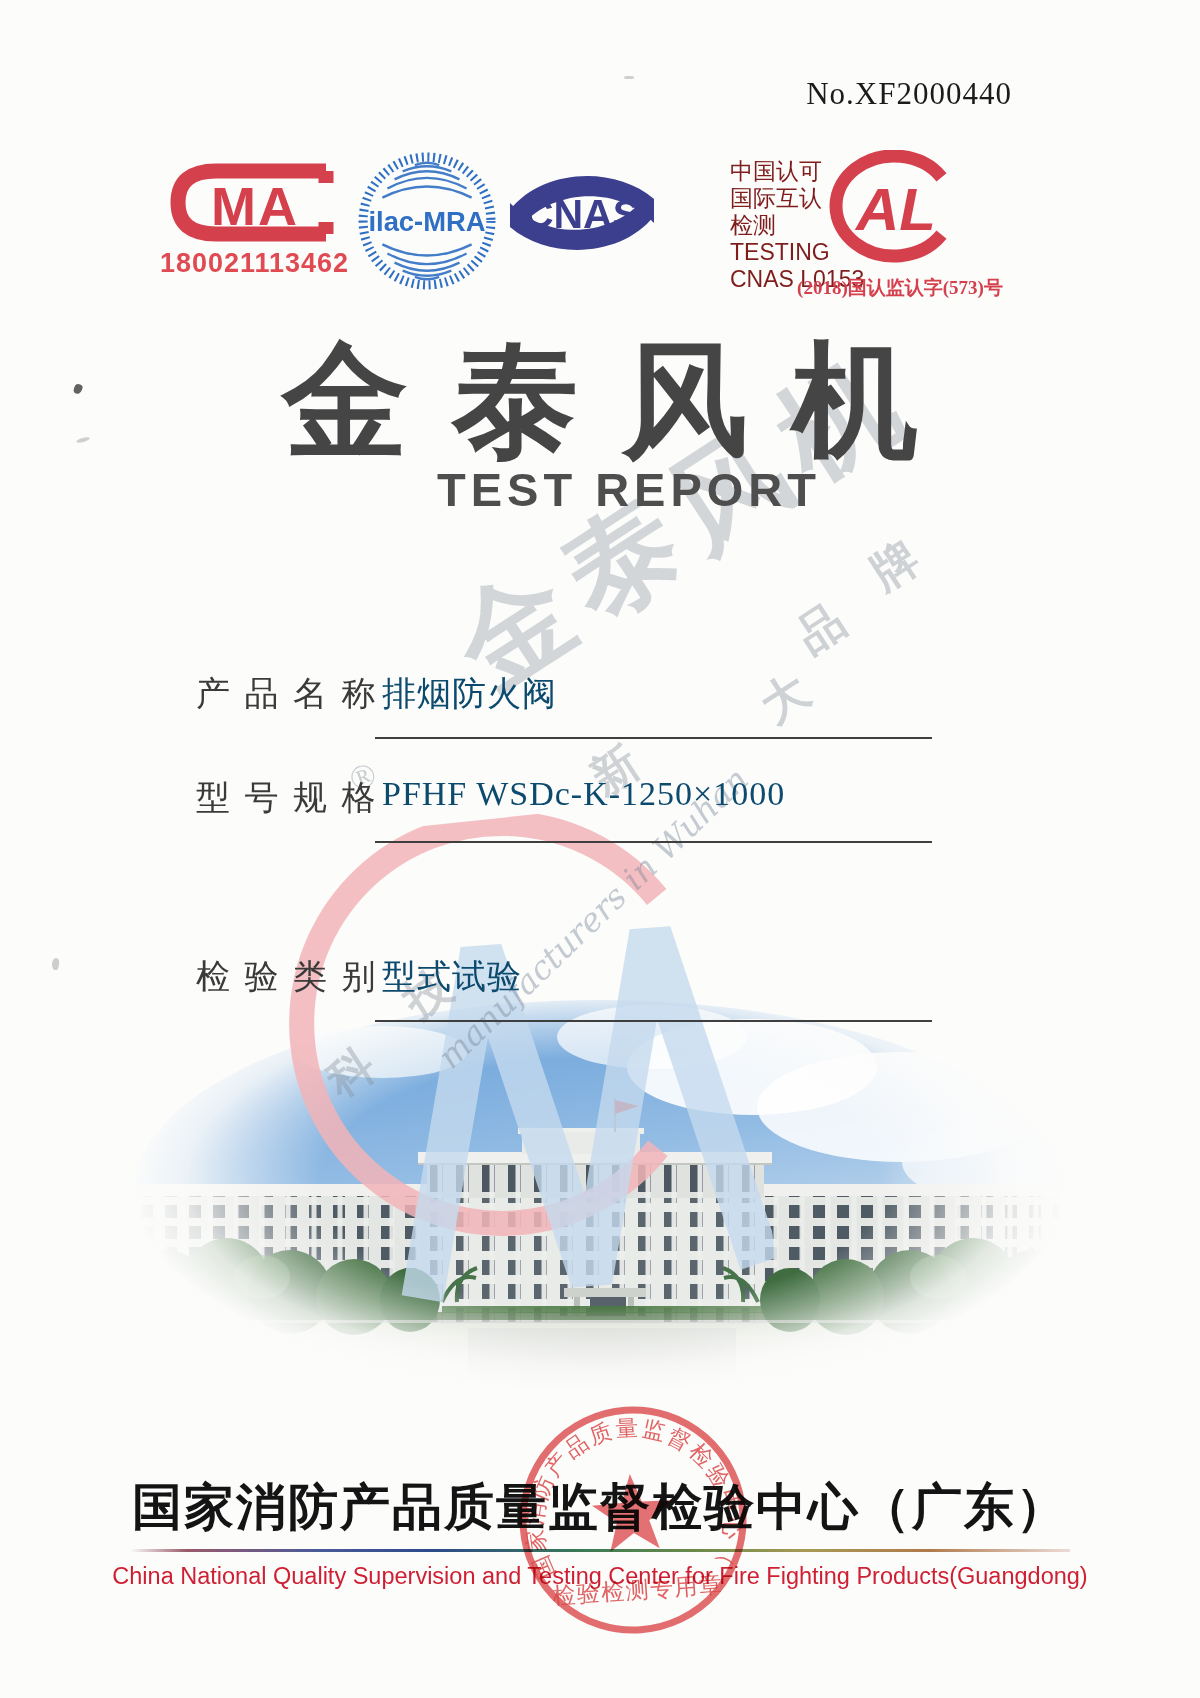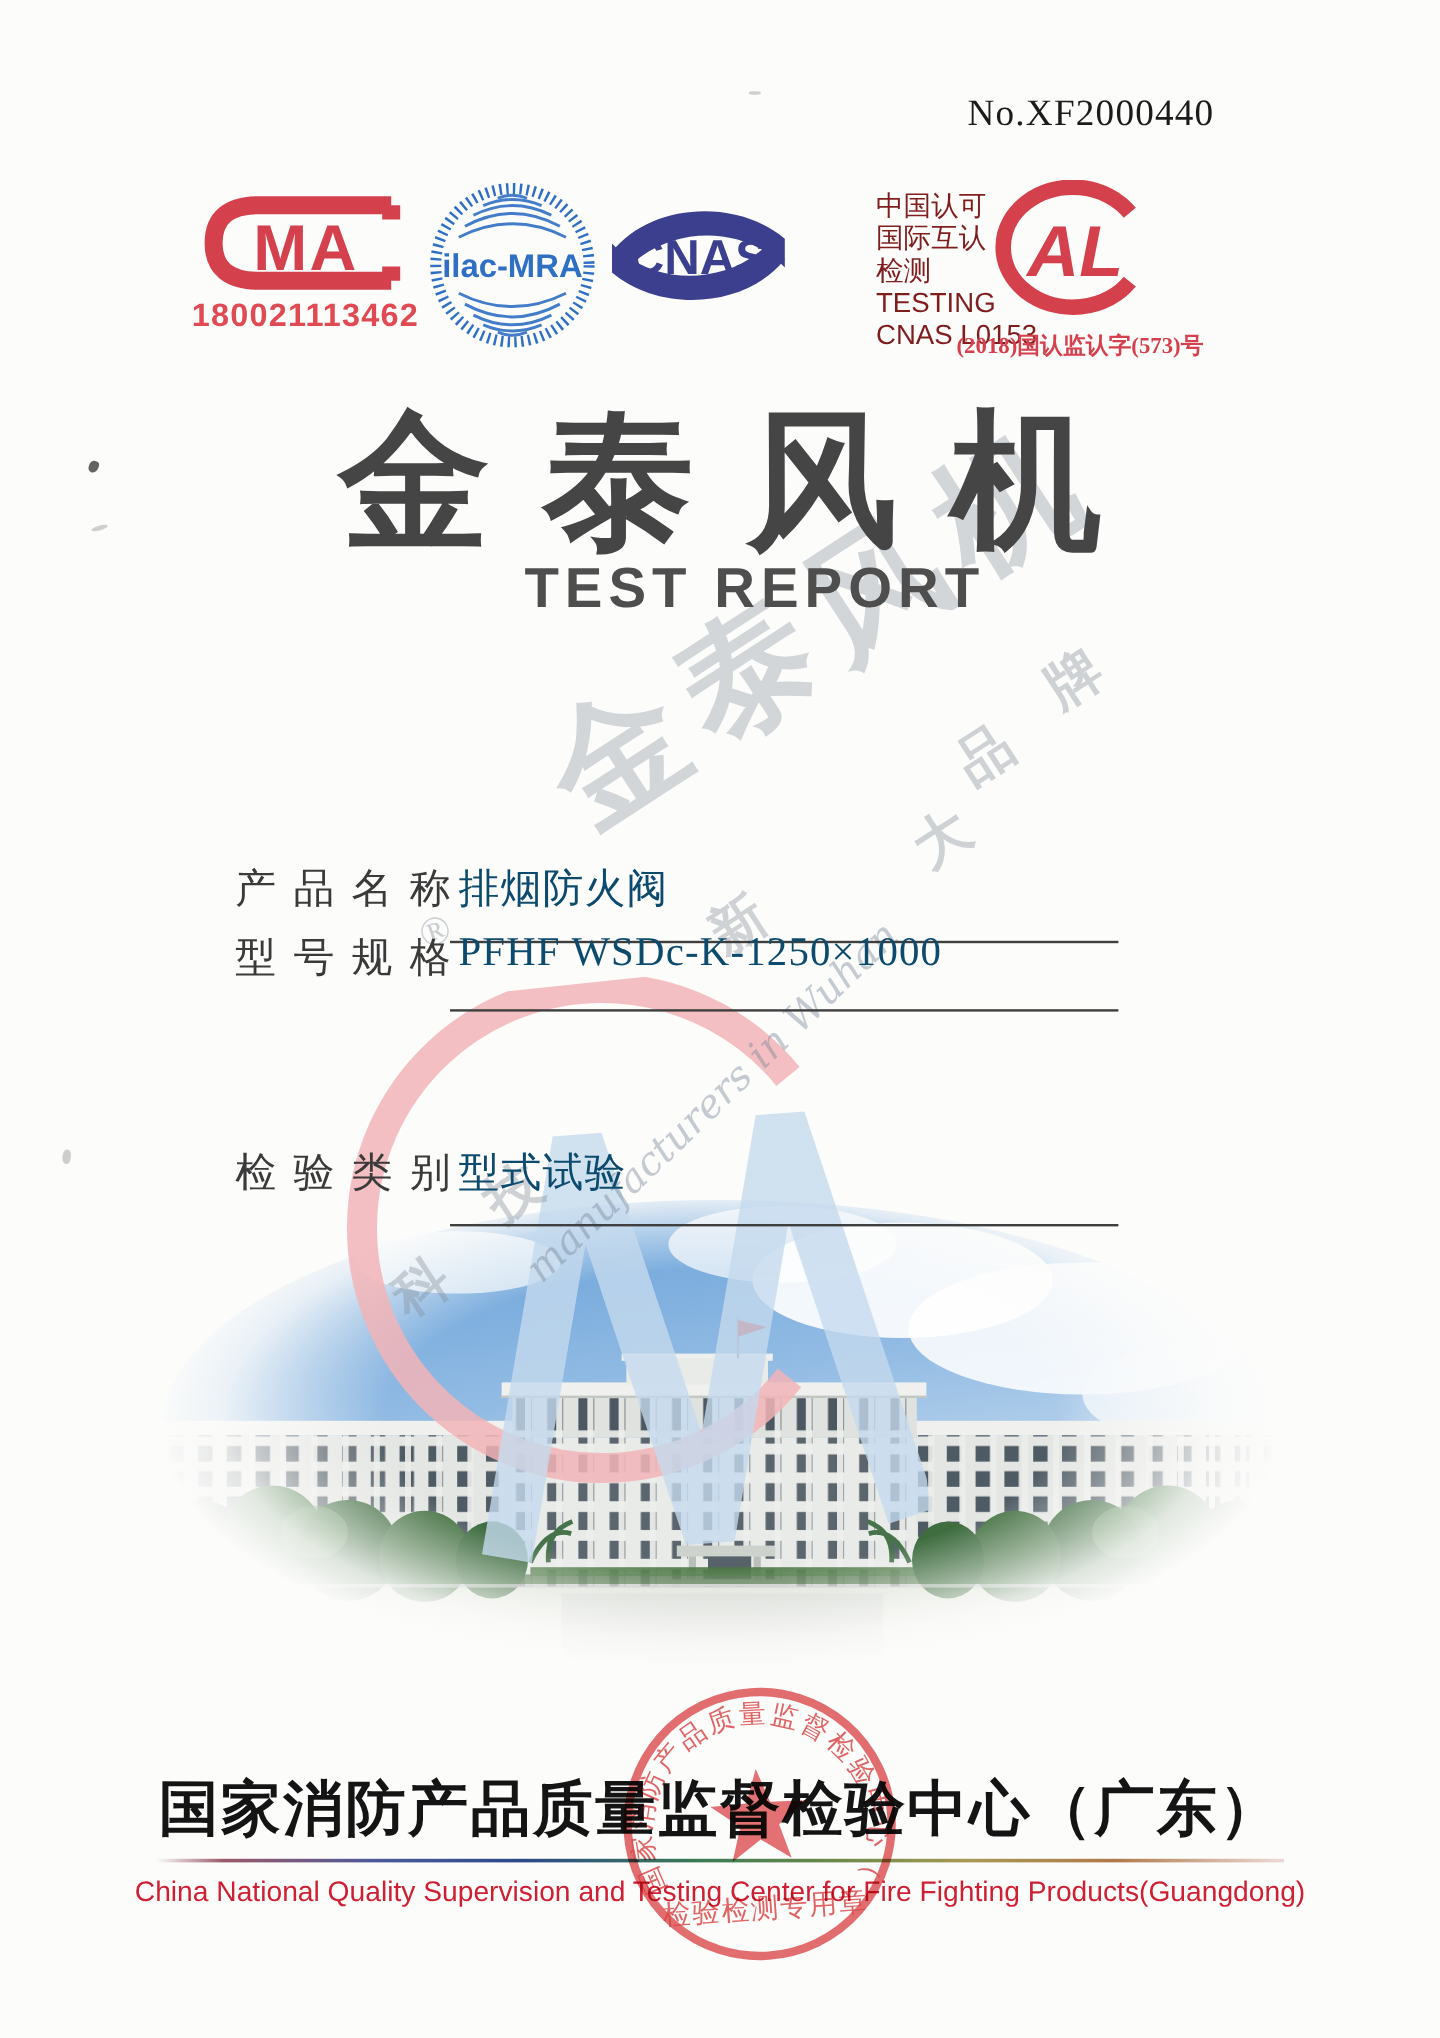--- a/index.html
+++ b/index.html
@@ -45,21 +45,21 @@
     box-sizing:border-box;}
   .title-en{position:absolute;left:0;top:462px;width:100%;text-align:center;
     font-family:"Liberation Sans",sans-serif;font-size:47px;font-weight:bold;
     color:#4e4e4e;letter-spacing:5px;margin-left:29px;}
   .frow{position:absolute;left:196px;width:736px;height:68px;}
   .frow .lbl{position:absolute;left:0;top:0;width:180px;font-size:34px;color:#3a3a3a;
     word-spacing:6px;white-space:nowrap;}
   .frow .val{position:absolute;left:186px;top:0;font-size:34px;color:#0c4a6e;
     letter-spacing:1px;white-space:nowrap;}
   .frow .uline{position:absolute;left:179px;right:0;bottom:0;border-bottom:2px solid #3f3f3f;}
-  .r1{top:718px;}.r2{top:775px;}.r3{top:866px;}.r4{top:954px;}
+  .r1{top:671px;}.r2{top:775px;}.r3{top:866px;}.r4{top:954px;}
   .org-cn{position:absolute;left:0;top:1474px;width:100%;text-align:center;
     font-size:50px;font-weight:bold;color:#141414;letter-spacing:2px;white-space:nowrap;}
   .rainbow{position:absolute;left:130px;top:1549px;width:940px;height:3px;
     background:linear-gradient(to right,rgba(160,90,90,0),#9a5a6a 6%,#4a5a9a 20%,
       #2c4a8a 32%,#3a7a55 48%,#6a8a4a 60%,#a89a55 72%,#b07a4a 85%,rgba(176,86,79,.2) 100%);}
   .org-en{position:absolute;left:0;top:1563px;width:100%;text-align:center;
     font-family:"Liberation Sans",sans-serif;font-size:23.5px;color:#cf1f33;white-space:nowrap;}
   .seal{position:absolute;left:513px;top:1400px;width:240px;height:240px;z-index:4;
     transform:rotate(-4deg);mix-blend-mode:multiply;opacity:.92;}
   

